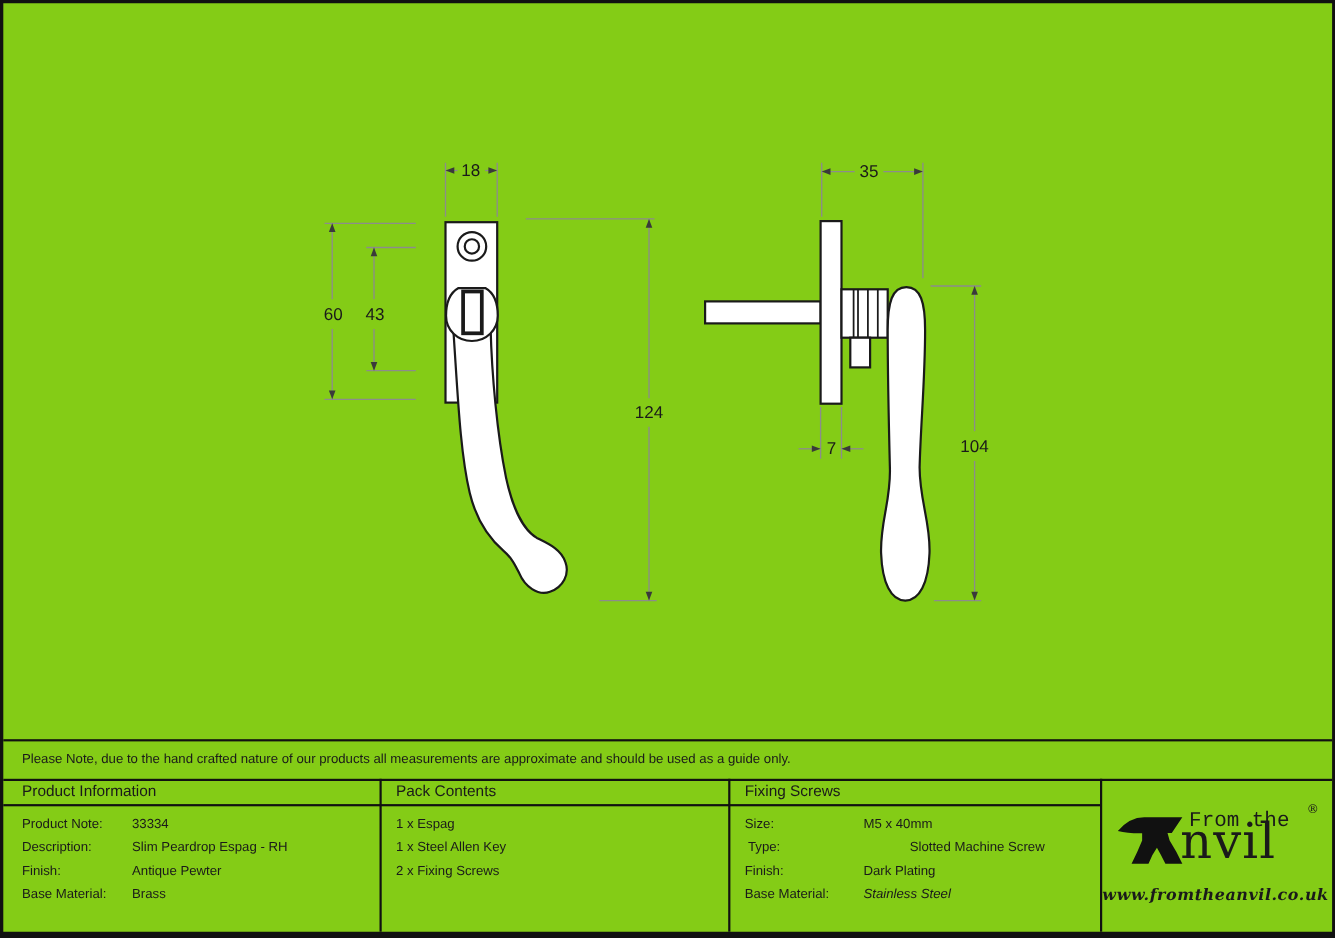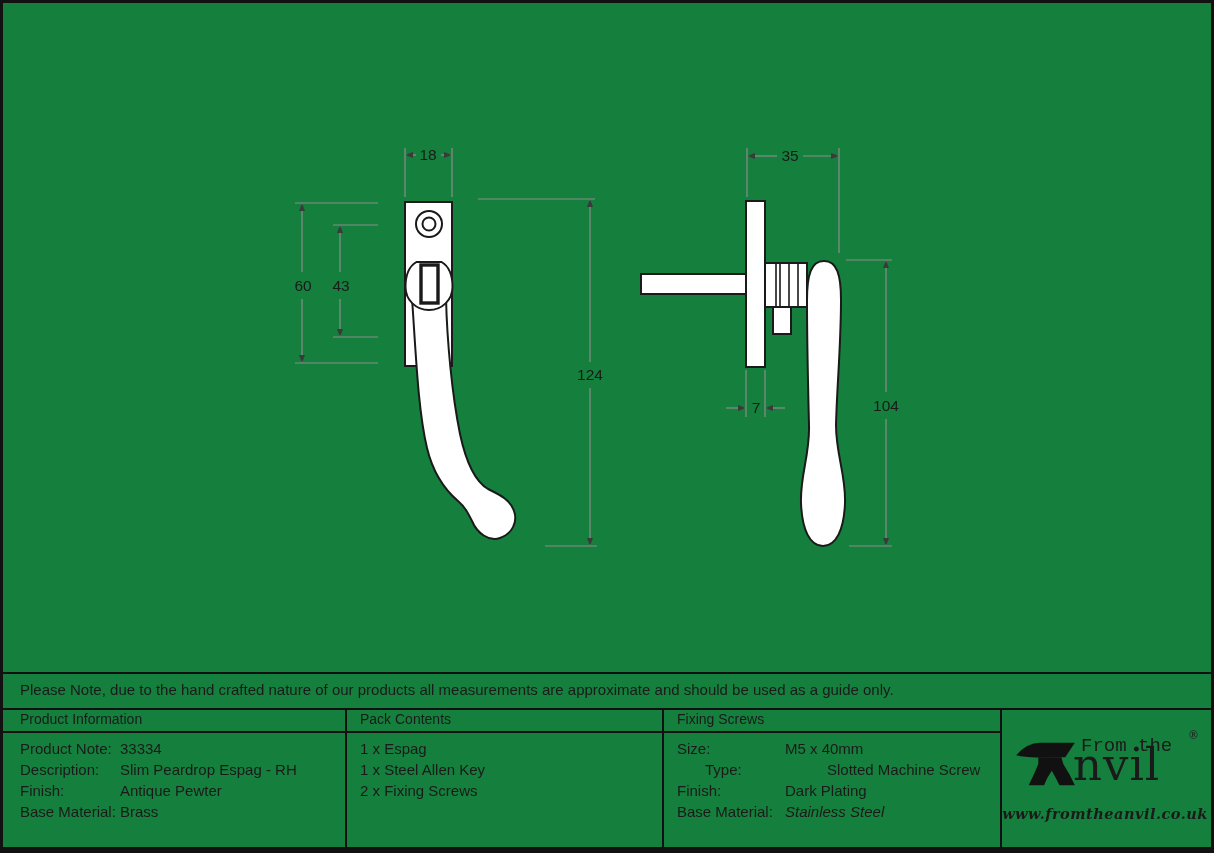--- a/index.html
+++ b/index.html
@@ -1,22 +1,22 @@
 <!DOCTYPE html>
 <html><head>
 <meta charset="utf-8">
 <style>
   html,body{margin:0;padding:0;background:#e8e8e8;}
-  #page{position:relative;width:1214px;height:853px;background:#15803d;overflow:hidden;
+  #page{position:relative;width:1214px;height:853px;background:#84cc16;overflow:hidden;
         font-family:"Liberation Sans",sans-serif;color:#1a1a1a;}
   #frame{position:absolute;inset:0;border:3px solid #111;border-bottom-width:6px;pointer-events:none;}
   .abs{position:absolute;}
   .hline{position:absolute;background:#111;height:2px;}
   .vline{position:absolute;background:#111;width:2px;}
-  .txt{position:absolute;font-size:15px;line-height:18px;white-space:nowrap;color:#1a1a1a;}
+  .txt{position:absolute;font-size:12px;line-height:18px;white-space:nowrap;color:#1a1a1a;}
   .hdr{font-size:14px;}
   svg text{font-family:"Liberation Sans",sans-serif;font-size:15.5px;fill:#1a1a1a;}
   .part{fill:#ffffff;stroke:#1a1a1a;stroke-width:2;}
   .dim{stroke:#8c8c8c;stroke-width:1.2;fill:none;}
   .arr{fill:#3a3a3a;stroke:none;}
   
   .logo-box{position:absolute;left:1002px;top:710px;width:206px;height:135px;
             display:flex;flex-direction:column;align-items:center;justify-content:center;}
   .logo-lockup{position:relative;width:180px;height:60px;}
   .logo-fromthe{position:absolute;left:66px;top:2px;font-family:Liberation Mono, monospace;font-size:19px;}
@@ -180,21 +180,21 @@
   <div class="txt" style="left:120px;top:782px;">Antique Pewter</div>
   <div class="txt" style="left:20px;top:803px;">Base Material:</div>
   <div class="txt" style="left:120px;top:803px;">Brass</div>
 
   <div class="txt" style="left:360px;top:740px;">1 x Espag</div>
   <div class="txt" style="left:360px;top:761px;">1 x Steel Allen Key</div>
   <div class="txt" style="left:360px;top:782px;">2 x Fixing Screws</div>
 
   <div class="txt" style="left:677px;top:740px;">Size:</div>
   <div class="txt" style="left:785px;top:740px;">M5 x 40mm</div>
-  <div class="txt" style="left:705px;top:761px;text-align:center;">Type:</div>
+  <div class="txt" style="left:680px;top:761px;text-align:center;">Type:</div>
   <div class="txt" style="left:827px;top:761px;">Slotted Machine Screw</div>
   <div class="txt" style="left:677px;top:782px;">Finish:</div>
   <div class="txt" style="left:785px;top:782px;">Dark Plating</div>
   <div class="txt" style="left:677px;top:803px;">Base Material:</div>
   <div class="txt" style="left:785px;top:803px;font-style:italic;">Stainless Steel</div>
 
   <div class="logo-box">
     <div class="logo-lockup">
       <svg style="position:absolute;left:0;top:6px;" width="62" height="50" viewBox="0 0 64 52">
         <path fill="#111" d="M1 17 Q12 4 26 4 L62 4 L52 19 L30 19 Q13 20 1 17 Z"></path>

